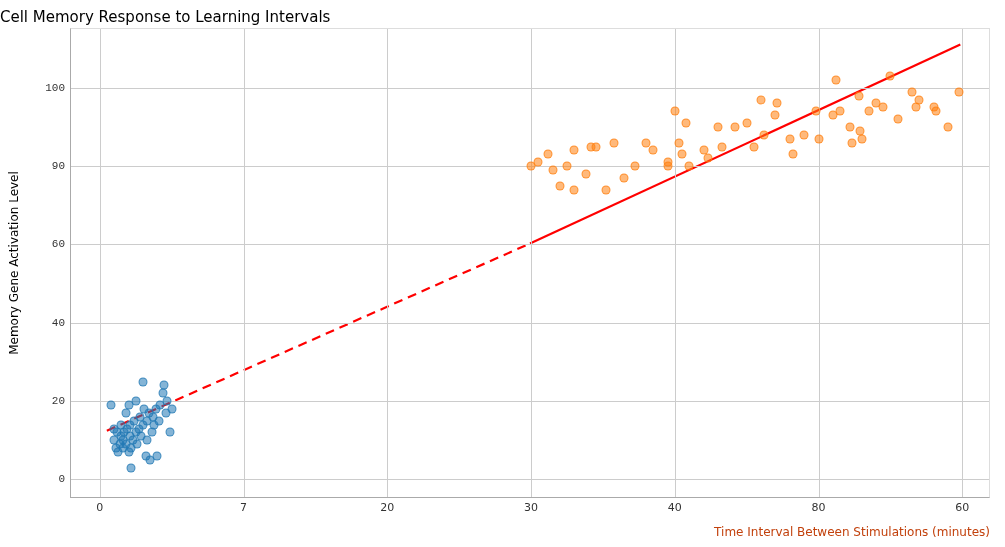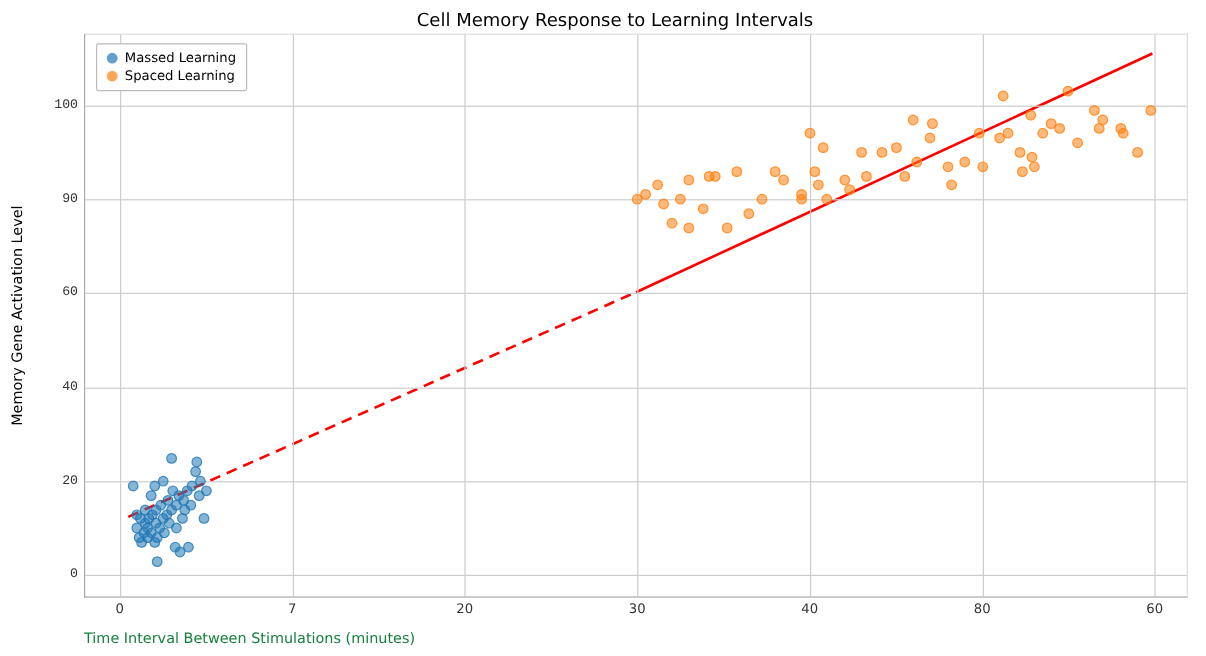--- a/index.html
+++ b/index.html
@@ -14,24 +14,23 @@
   }
   .chart-container {
     position: absolute;
     top: 0; left: 0;
     width: 1005px; height: 547px;
   }
   .title {
     position: absolute;
     top: 8px;
     left: 0; right: 0;
-    text-align: center;
+    text-align: left;
     font-size: 15px;
     color: #000;
-    padding-left: 20px;
   }
   .plot-area {
     position: absolute;
     left: 70px;
     top: 28px;
     width: 920px;
     height: 470px;
     border: 1px solid #aaa;
     border-top: 1px solid #ddd;
     border-right: 1px solid #ddd;
@@ -49,23 +48,23 @@
     transform: translate(-50%, -50%) rotate(-90deg);
     font-size: 12px;
     color: #000;
     white-space: nowrap;
   }
   .xlabel {
     position: absolute;
     bottom: 8px;
     left: 70px;
     width: 920px;
-    text-align: left;
+    text-align: right;
     font-size: 12px;
-    color: #15803d;
+    color: #c2410c;
   }
   .tick-y {
     position: absolute;
     right: 100%;
     font-size: 11px;
     color: #333;
     padding-right: 6px;
     transform: translateY(-50%);
     white-space: nowrap;
     font-family: Liberation Mono, monospace;
@@ -261,23 +260,13 @@
       <div class="dot orange" style="left: 826.562px; top: 90.0833px;"></div>
       <div class="dot orange" style="left: 840.938px; top: 62.6667px;"></div>
       <div class="dot orange" style="left: 845.25px; top: 78.3333px;"></div>
       <div class="dot orange" style="left: 848.125px; top: 70.5px;"></div>
       <div class="dot orange" style="left: 862.5px; top: 78.3333px;"></div>
       <div class="dot orange" style="left: 865.375px; top: 82.25px;"></div>
       <div class="dot orange" style="left: 876.875px; top: 97.9167px;"></div>
       <div class="dot orange" style="left: 888.375px; top: 62.6667px;"></div>
     </div>
 
-  <div class="legend">
-    <div class="legend-row">
-      <span class="legend-dot blue"></span>
-      <span>Massed Learning</span>
-    </div>
-    <div class="legend-row">
-      <span class="legend-dot orange"></span>
-      <span>Spaced Learning</span>
-    </div>
-  </div>
 </div>
 
 </body></html>

